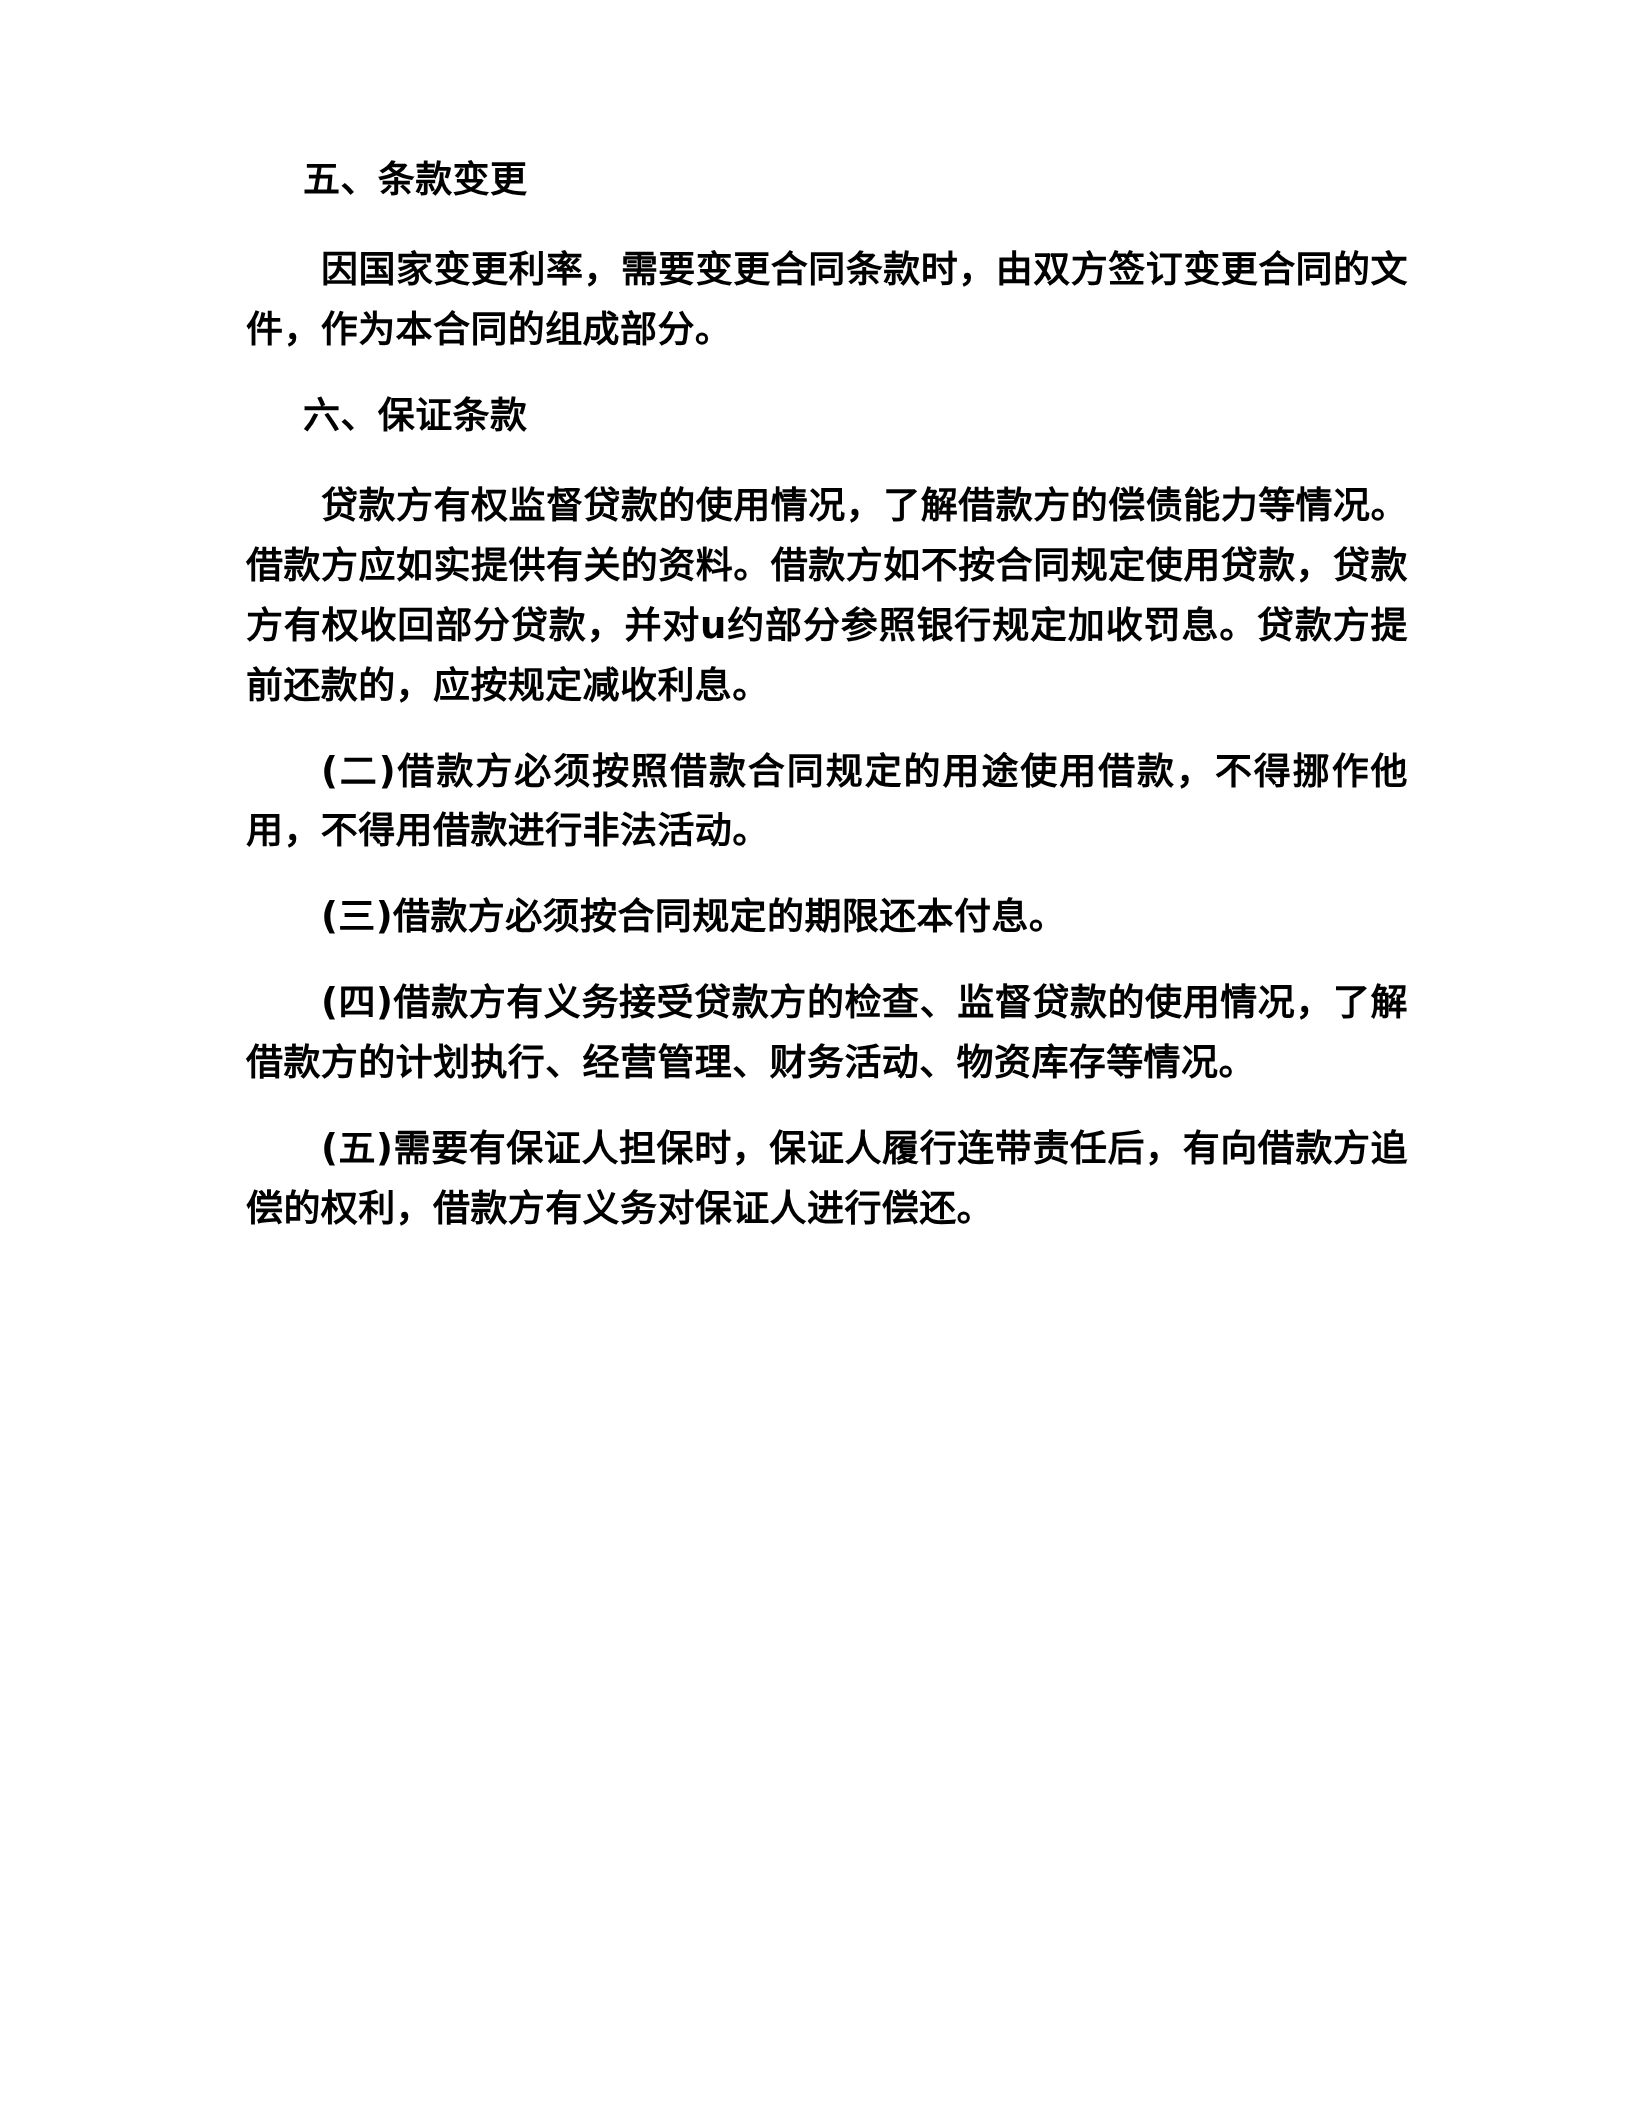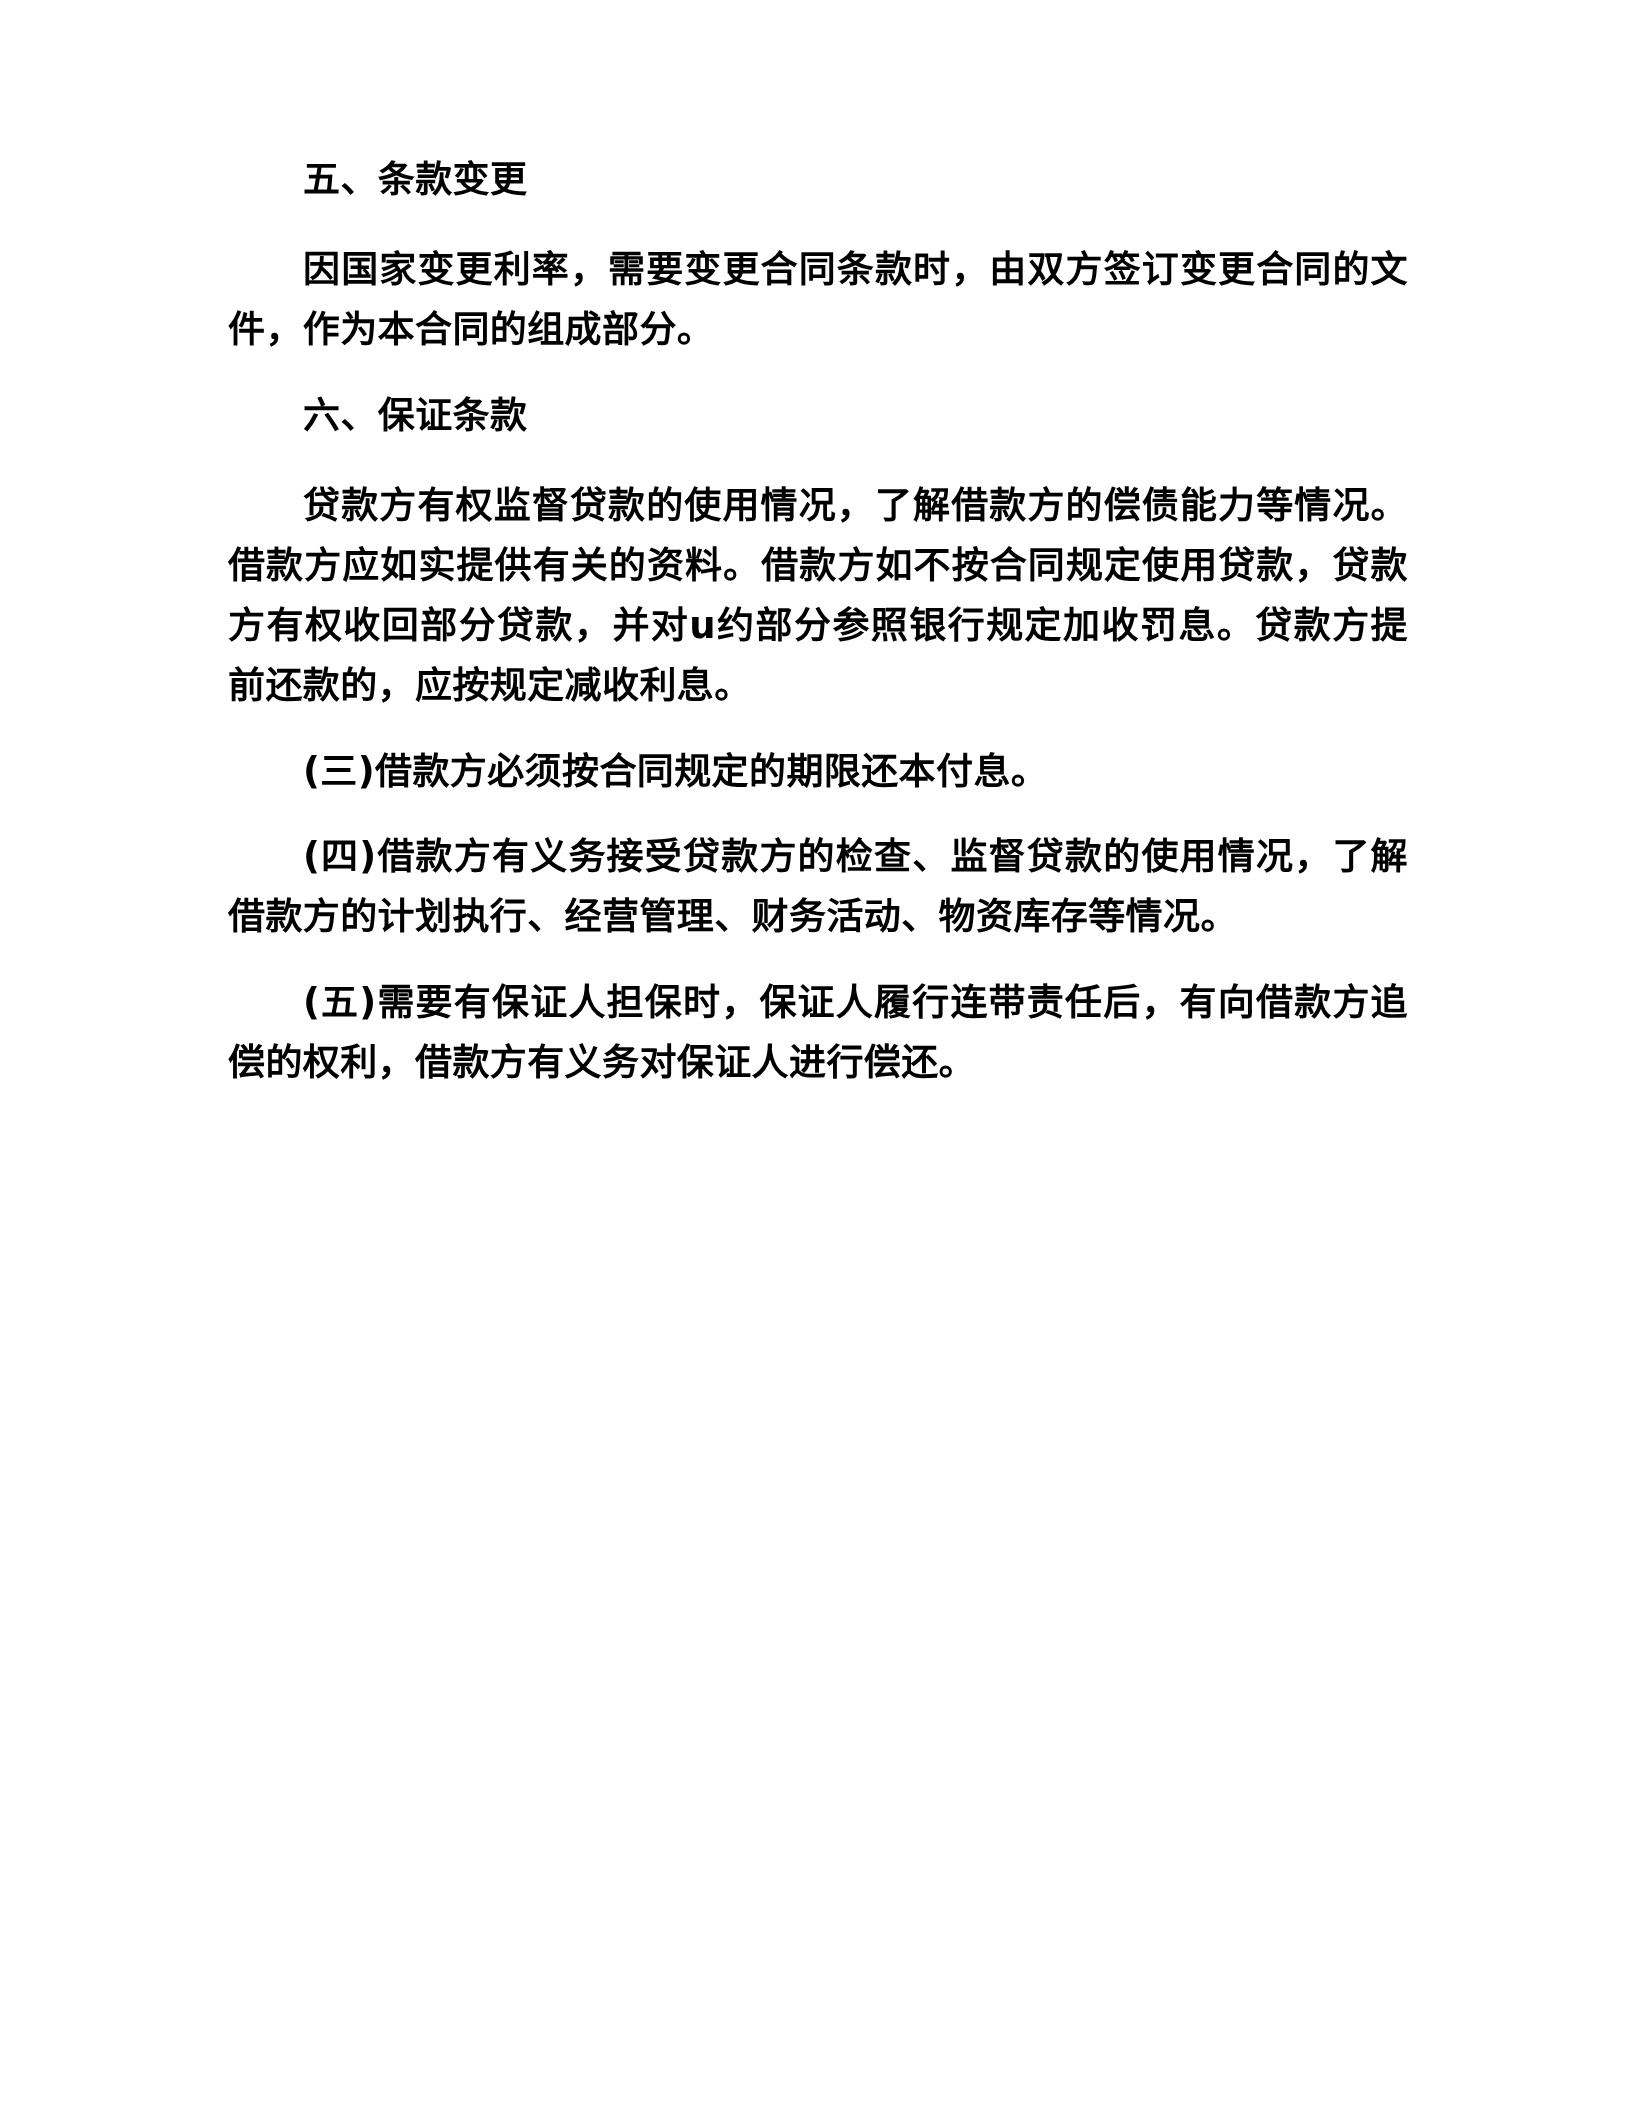--- a/index.html
+++ b/index.html
@@ -33,38 +33,40 @@
     text-justify: inter-ideograph;
     word-break: break-all;
     font-weight: 600;
   }
   .para.heading {
     text-indent: 75px;
     margin-bottom: 30px;
   }
   .para.indent {
     text-indent: 75px;
+    margin-left: 18px;
   }
 </style>
 </head>
 <body>
 
 <div class="page">
   <div class="doc-body">
 
     <p class="para heading">五、条款变更</p>
 
     <p class="para indent">因国家变更利率，需要变更合同条款时，由双方签订变更合同的文件，作为本合同的组成部分。</p>
 
     <p class="para heading">六、保证条款</p>
 
     <p class="para indent">贷款方有权监督贷款的使用情况，了解借款方的偿债能力等情况。借款方应如实提供有关的资料。借款方如不按合同规定使用贷款，贷款方有权收回部分贷款，并对u约部分参照银行规定加收罚息。贷款方提前还款的，应按规定减收利息。</p>
 
 
 
+    <p class="para indent">(二)借款方必须按照借款合同规定的用途使用借款，不得挪作他用，不得用借款进行非法活动。</p>
 
     <p class="para indent">(三)借款方必须按合同规定的期限还本付息。</p>
 
     <p class="para indent">(四)借款方有义务接受贷款方的检查、监督贷款的使用情况，了解借款方的计划执行、经营管理、财务活动、物资库存等情况。</p>
 
     <p class="para indent">(五)需要有保证人担保时，保证人履行连带责任后，有向借款方追偿的权利，借款方有义务对保证人进行偿还。</p>
 
   </div>
 </div>
 

